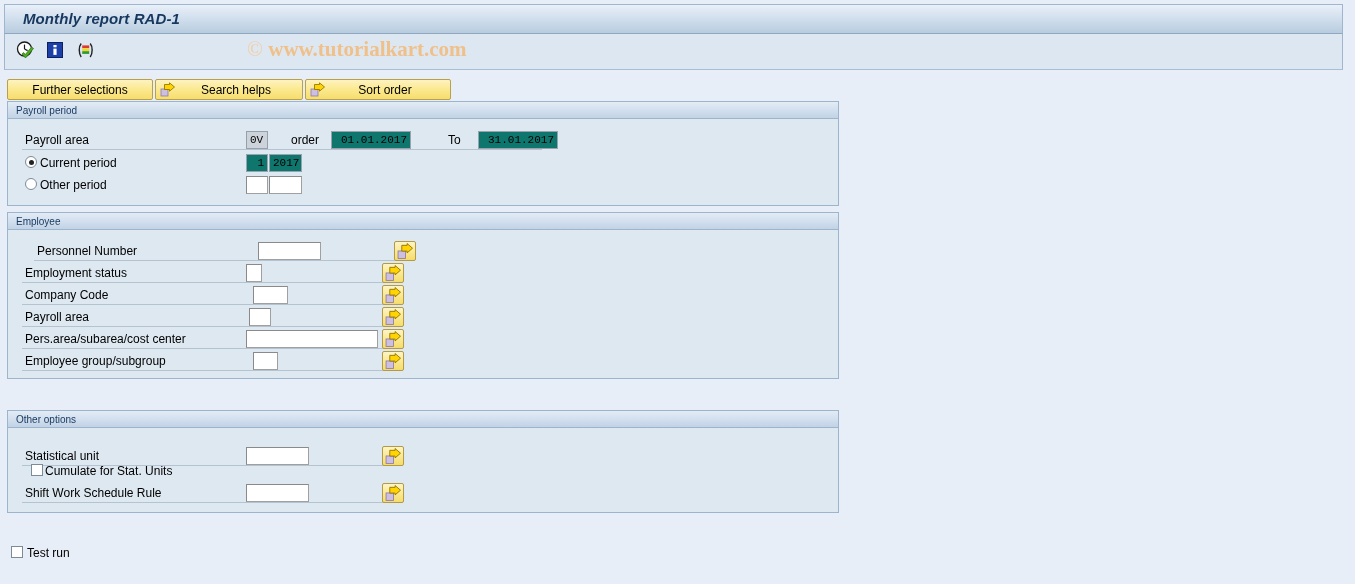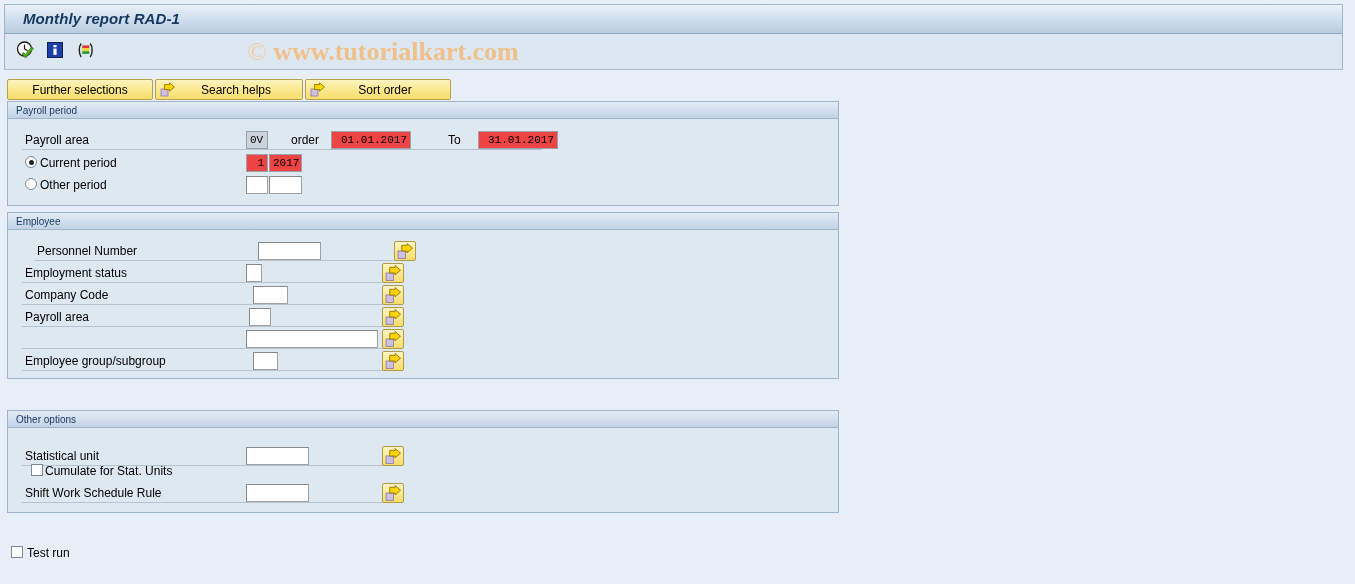--- a/index.html
+++ b/index.html
@@ -67,21 +67,21 @@
     height: 21px;
     position: relative;
     cursor: pointer;
   }
 
   .watermark {
     position: absolute;
     left: 247px;
     top: 37px;
     font-family: "Liberation Serif", serif;
-    font-size: 26px;
+    font-size: 21px;
     font-weight: bold;
     color: #f0c08a;
     white-space: nowrap;
     user-select: none;
   }
   .watermark .cmark {
     font-weight: normal;
     color: #f3cda4;
   }
 
@@ -171,21 +171,21 @@
     box-sizing: border-box;
     height: 18px;
     font-size: 11px;
     font-family: "Liberation Mono", monospace;
     padding: 0 3px;
     line-height: 16px;
     color: #000;
     outline: none;
   }
   .fld.ro {
-    background: #ef4444;
+    background: #0f766e;
     border-color: #9aa3ad;
     text-align: right;
   }
   .fld.grayfill {
     background: #cdd3da;
     border-color: #95a0ab;
   }
   .fld.num { text-align: right; }
 
   .plaintext {
@@ -401,20 +401,21 @@
       <div class="mbtn" style="left:374px; top:0;">
         <svg width="17" height="17" viewBox="0 0 16 16">
           <rect x="1" y="7.5" width="7" height="7" fill="#cdbfe0" stroke="#8d7aa8" stroke-width="0.8"></rect>
           <path d="M4.5 2.2 H9.5 V0.5 L14.6 4.9 L9.5 9.3 V7.6 H4.5 Z" fill="#ffd400" stroke="#8a6d00" stroke-width="0.8"></path>
         </svg>
       </div>
     </div>
 
     <div class="row" style="left:0; top:99px; width:400px;">
       <div class="guide" style="left:14px; width:370px;"></div>
+      <div class="flabel" style="left:17px; top:0;">Pers.area/subarea/cost center</div>
       <div class="fld" style="left:238px; top:1px; width:132px;"></div>
       <div class="mbtn" style="left:374px; top:0;">
         <svg width="17" height="17" viewBox="0 0 16 16">
           <rect x="1" y="7.5" width="7" height="7" fill="#cdbfe0" stroke="#8d7aa8" stroke-width="0.8"></rect>
           <path d="M4.5 2.2 H9.5 V0.5 L14.6 4.9 L9.5 9.3 V7.6 H4.5 Z" fill="#ffd400" stroke="#8a6d00" stroke-width="0.8"></path>
         </svg>
       </div>
     </div>
 
     <div class="row" style="left:0; top:121px; width:400px;">

